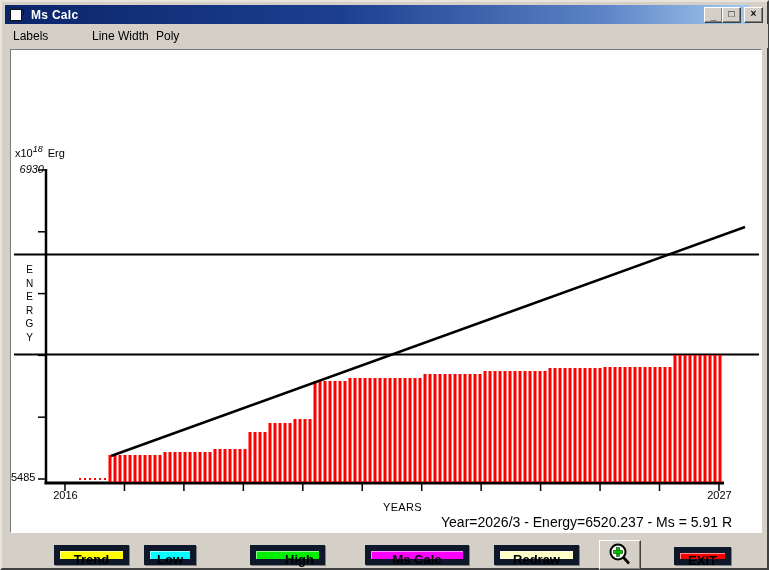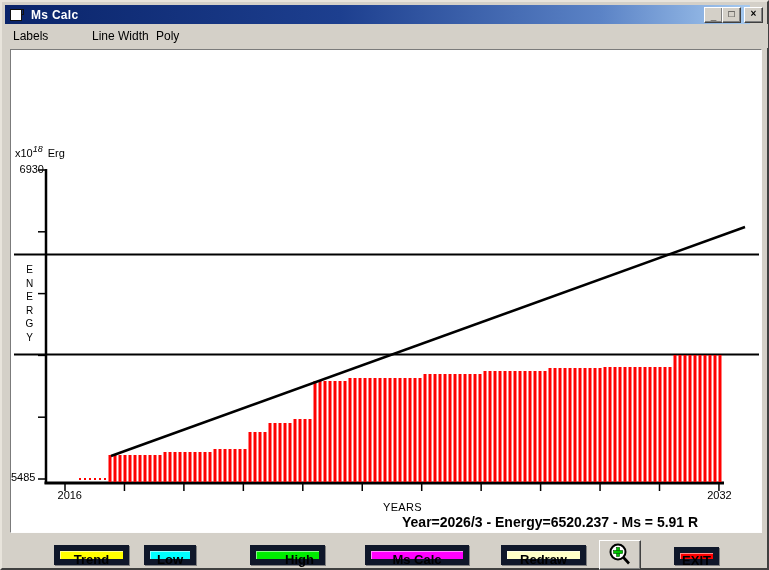--- a/index.html
+++ b/index.html
@@ -20,35 +20,35 @@
   .menubar{position:absolute;left:3px;top:22px;width:763px;height:24px;background:#d4d0c8;font-size:12px;color:#000;}
   .menu-item{position:absolute;top:5px;}
   #menu-0{left:8px;} #menu-1{left:38px;margin-top:18px;} #menu-2{left:87px;} #menu-3{left:151px;}
   .plot-panel{position:absolute;left:8px;top:47px;width:752px;height:484px;background:#fff;
     border:1px solid;border-color:#7b7b7b #fdfdfd #fdfdfd #7b7b7b;box-sizing:border-box;}
   #chart-svg{position:absolute;left:0;top:0;width:769px;height:570px;pointer-events:none;}
   .chart-label{position:absolute;color:#000;font-size:11px;}
   #unit-label{left:13px;top:142px;font-size:11px;}
   #unit-label sup{font-size:9px;font-style:italic;}
   #unit-label .erg{margin-left:5px;}
-  #ytick-top{left:11px;top:161px;width:31px;text-align:right;}
+  #ytick-top{left:11px;top:161px;width:31px;text-align:right;font-style:italic;}
   #ytick-bottom{left:9px;top:469px;width:31px;}
   #energy-label{left:21px;top:261px;width:13px;text-align:center;font-size:10px;line-height:13.5px;}
-  #xtick-left{left:47px;top:487px;width:33px;text-align:right;}
+  #xtick-left{left:47px;top:487px;width:33px;text-align:center;}
   #xtick-right{left:701px;top:487px;width:33px;text-align:center;}
   #years-label{left:381px;top:499px;font-size:11px;letter-spacing:.3px;}
-  .status{position:absolute;left:400px;top:512px;width:330px;font-size:14px;font-weight:bold;color:#000;}
+  .status{position:absolute;left:400px;top:512px;width:330px;text-align:right;font-size:14px;font-weight:normal;color:#000;}
   .color-btn{position:absolute;top:543px;height:20px;border:6px solid #0f172a;box-shadow:1px 1px 0 #808080, inset 1px 1px 0 rgba(255,255,255,.55);
     font-size:13px;font-weight:bold;color:#000;text-align:center;line-height:18px;cursor:default;box-sizing:border-box;}
   #btn-trend{left:52px;width:75px;}
   #btn-low{left:142px;width:52px;}
   #btn-high{left:248px;width:75px;}
   #btn-mscalc{left:363px;width:104px;}
-  #btn-redraw{left:492px;width:85px;margin-left:7px;}
-  #btn-exit{left:672px;top:545px;width:45px;height:18px;line-height:16px;}
+  #btn-redraw{left:492px;width:85px;}
+  #btn-exit{left:672px;top:545px;width:57px;height:18px;line-height:16px;}
   .zoom-btn{position:absolute;left:597px;top:538px;width:40px;height:28px;background:#d4d0c8;
     border:1px solid;border-color:#ffffff #404040 #404040 #ffffff;box-shadow:inset -1px -1px 0 #808080;
     display:flex;align-items:center;justify-content:center;cursor:default;}
 </style>
 </head>
 <body>
 
 <div class="window">
 
   <div class="titlebar">
@@ -232,21 +232,21 @@
   <div class="chart-label" id="ytick-bottom">5485</div>
   <div class="chart-label" id="energy-label">
       <div>E</div>
       <div>N</div>
       <div>E</div>
       <div>R</div>
       <div>G</div>
       <div>Y</div>
     </div>
   <div class="chart-label" id="xtick-left">2016</div>
-  <div class="chart-label" id="xtick-right">2032</div>
+  <div class="chart-label" id="xtick-right">2027</div>
   <div class="chart-label" id="years-label">YEARS</div>
 
   <div class="status">Year=2026/3 - Energy=6520.237 - Ms = 5.91 R</div>
 
   <div class="color-btn" id="btn-trend" style="background: rgb(255, 255, 0);">Trend Line</div>
   <div class="color-btn" id="btn-low" style="background: rgb(0, 255, 255);">Low Level</div>
   <div class="color-btn" id="btn-high" style="background: rgb(0, 238, 0); padding-left: 24px;">High Level</div>
   <div class="color-btn" id="btn-mscalc" style="background: rgb(255, 0, 255);">Ms Calc</div>
   <div class="color-btn" id="btn-redraw" style="background: rgb(255, 255, 200);">Redraw</div>
 

